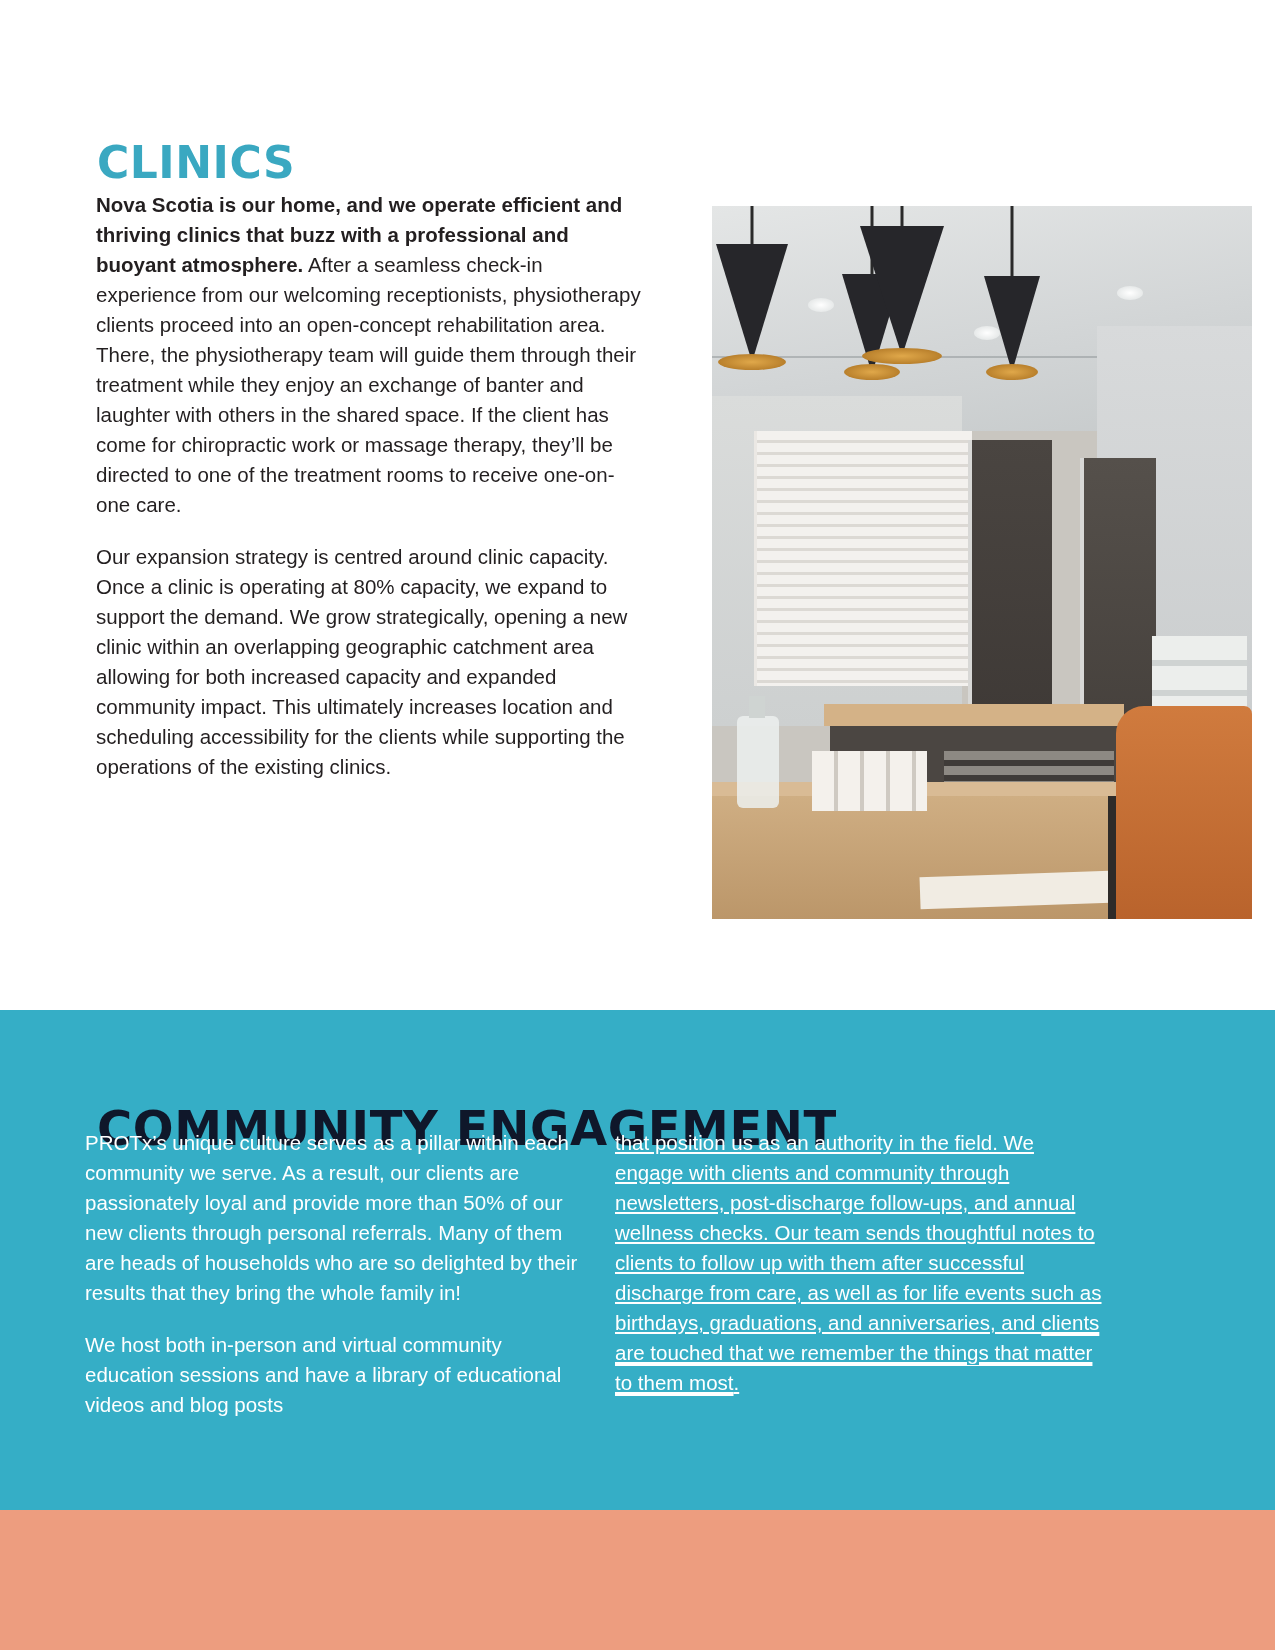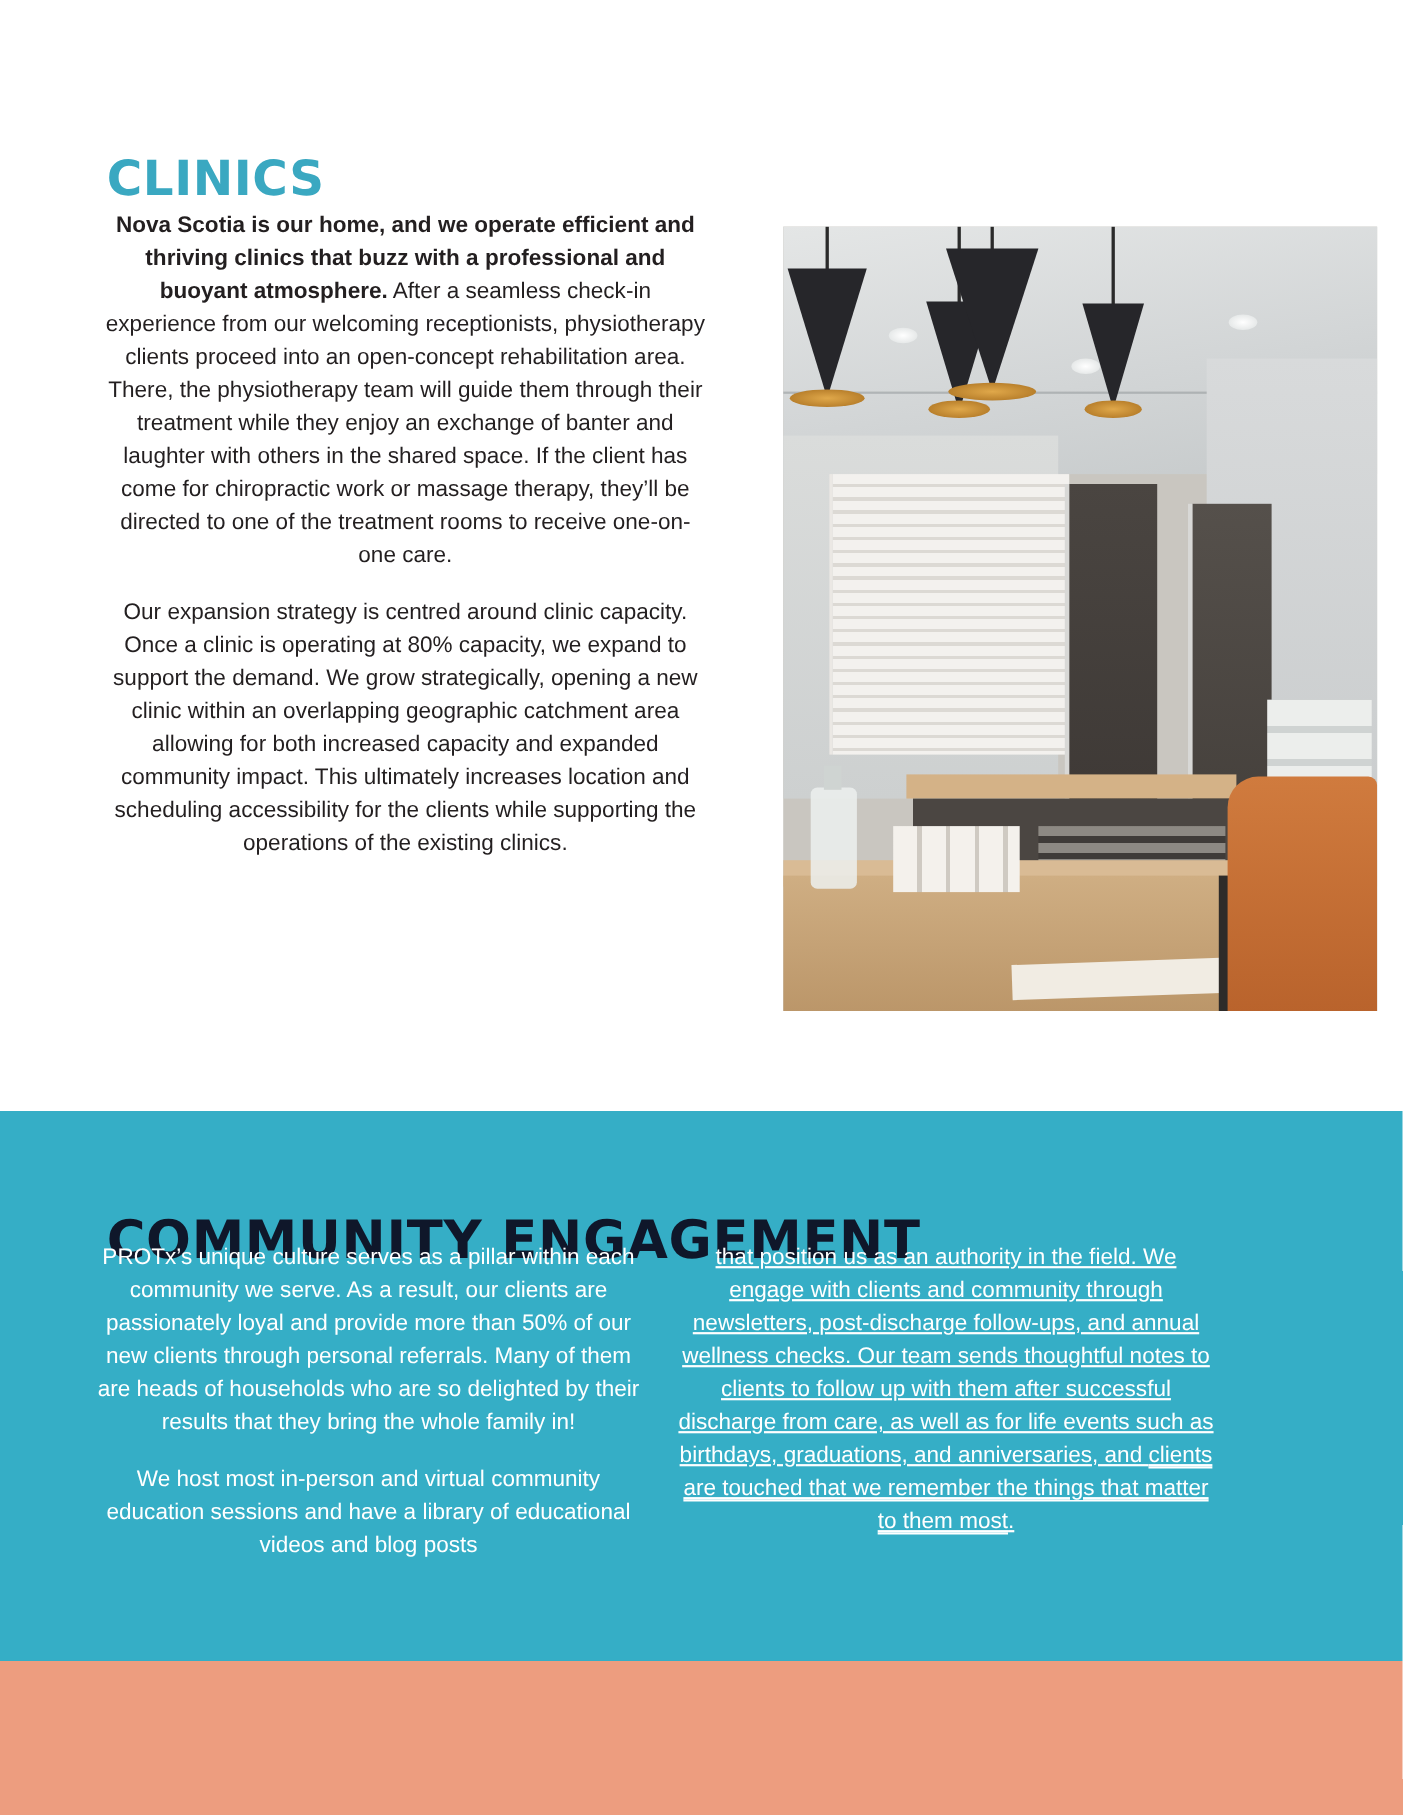--- a/index.html
+++ b/index.html
@@ -13,21 +13,20 @@
     font-family: "Liberation Sans", sans-serif;
     overflow: hidden;
     position: relative;
   }
 
   .page {
     position: relative;
     width: 1275px;
     height: 1562px;
     background: #ffffff;
-    text-align: center;
   }
 
   
   .clinics-section {
     position: absolute;
     left: 0;
     top: 0;
     width: 1275px;
     height: 1035px;
     background: #ffffff;
@@ -294,21 +293,21 @@
         </div>
       </div>
     </figure>
   </section>
 
   <section class="community-section">
     <h2 class="community-title">COMMUNITY ENGAGEMENT</h2>
 
     <div class="community-col col-left">
       <p>PROTx’s unique culture serves as a pillar within each community we serve. As a result, our clients are passionately loyal and provide more than 50% of our new clients through personal referrals. Many of them are heads of households who are so delighted by their results that they bring the whole family in!</p>
-      <p>We host most in-person and virtual community education sessions and have a library of educational videos and blog posts</p>
+      <p>We host both in-person and virtual community education sessions and have a library of educational videos and blog posts</p>
     </div>
 
     <div class="community-col col-right">
       <p><span>that position us as an authority in the field. We engage with clients and community through newsletters, post-discharge follow-ups, and annual wellness checks. Our team sends thoughtful notes to clients to follow up with them after successful discharge from care, as well as for life events such as birthdays, graduations, and anniversaries, and </span><span class="underline-link">clients are touched that we remember the things that matter to them most</span><span>.</span></p>
     </div>
   </section>
 
   <div class="bottom-band"></div>
 
 </div>

